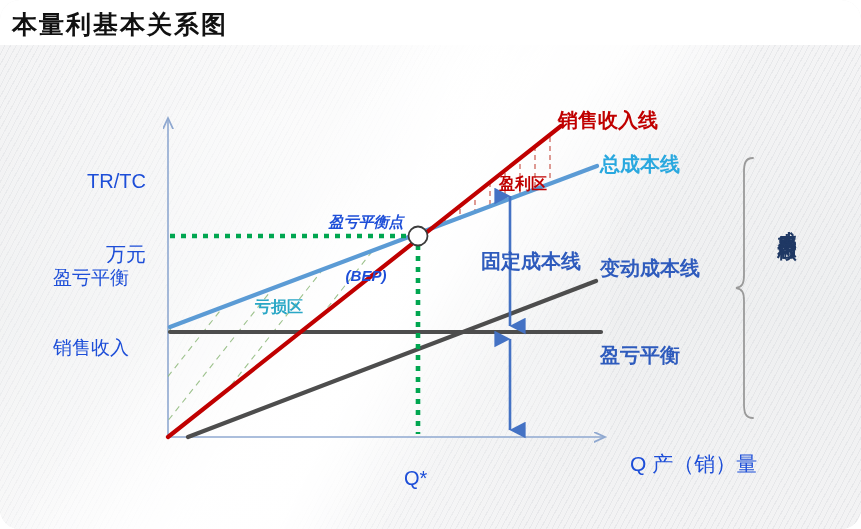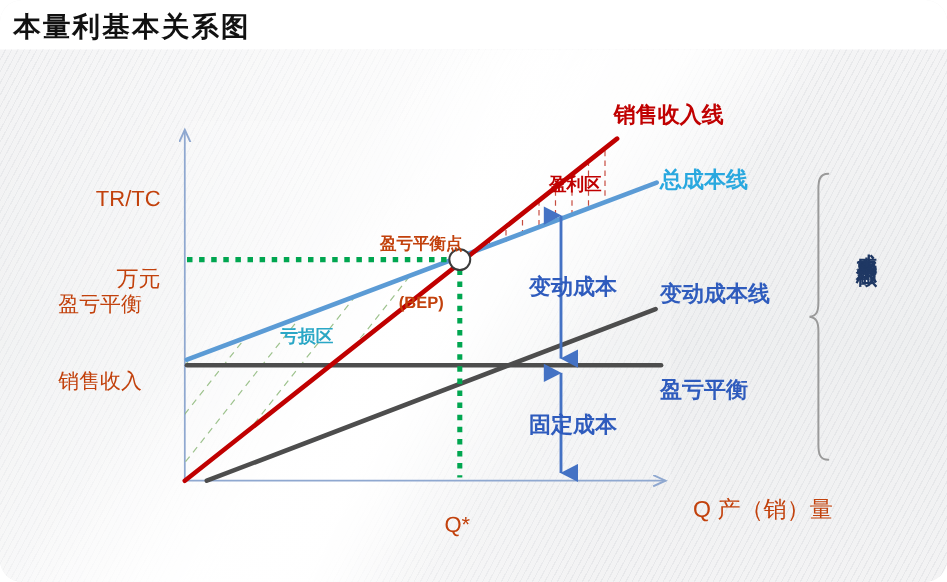--- a/index.html
+++ b/index.html
@@ -58,25 +58,25 @@
     color: #111111;
     letter-spacing: 2px;
     white-space: nowrap;
   }
   
   .lbl {
     position: absolute;
     white-space: pre;
     line-height: 1.22;
   }
-  .navy   { color: #c2410c; }
+  .navy   { color: #1d4ed8; }
   .blue   { color: #2e5bbd; }
   .cyan   { color: #29a8df; }
   .teal   { color: #2aa7c6; }
-  .red    { color: #c00000; }
+  .red    { color: #c00000; margin-top: 15px; }
   .bold   { font-weight: bold; }
   .ctr    { text-align: center; }
   .rgt    { text-align: right; }
 
   #svg-stage {
     position: absolute;
     left: 0; top: 0;
   }
   .vert-label {
     position: absolute;
@@ -190,40 +190,39 @@
     <div>TR/TC</div>
     <div>万元</div>
   </div>
 
 
   <div class="lbl navy ctr" style="left:26px; top:220px; width:130px; font-size:19px;">
     <div>盈亏平衡</div>
     <div>销售收入</div>
   </div>
 
-  <div class="lbl navy bold ctr" style="left:318px; top:176px; width:130px; font-size:15px;">
+  <div class="lbl navy bold ctr" style="left:301px; top:176px; width:130px; font-size:15px;font-style:italic;">
     <div>盈亏平衡点</div>
     <div>(BEP)</div>
   </div>
 
   <div class="lbl red bold" style="left:499px; top:159px; font-size:16px;">盈利区</div>
 
   <div class="lbl teal bold" style="left:255px; top:297px; font-size:16px;">亏损区</div>
 
   <div class="lbl red bold" style="left:558px; top:93px; font-size:20px;">销售收入线</div>
 
   <div class="lbl cyan bold" style="left:600px; top:152px; font-size:20px;">总成本线</div>
 
   <div class="lbl blue bold" style="left:600px; top:256px; font-size:20px;">变动成本线</div>
 
   <div class="lbl blue bold" style="left:600px; top:343px; font-size:20px;">盈亏平衡</div>
 
-  <div class="lbl blue bold" style="left:481px; top:249px; font-size:20px; background:rgba(244,244,245,0.0);">变动成本</div>
-
-  <div class="lbl blue bold" style="left:481px; top:375px; font-size:20px;">固定成本</div>
+  <div class="lbl blue bold" style="left:481px; top:249px; font-size:20px; background:rgba(244,244,245,0.0);">固定成本线</div>
+
 
   <div class="lbl navy" style="left:404px; top:466px; font-size:20px;">Q*</div>
 
   <div class="lbl navy" style="left:630px; top:451px; font-size:21px;">Q 产（销）量</div>
 
   <div class="vert-label" style="left:778px; top:215px; font-size:19px;">成本费用总额</div>
 
 </div>
 
 </body></html>

